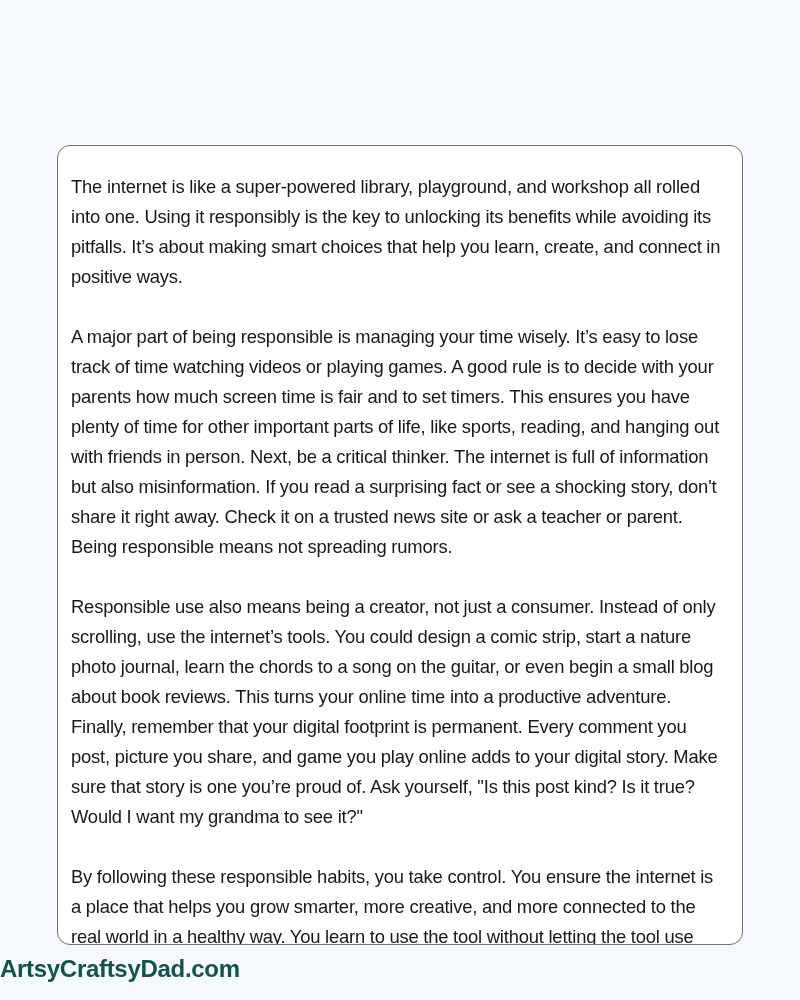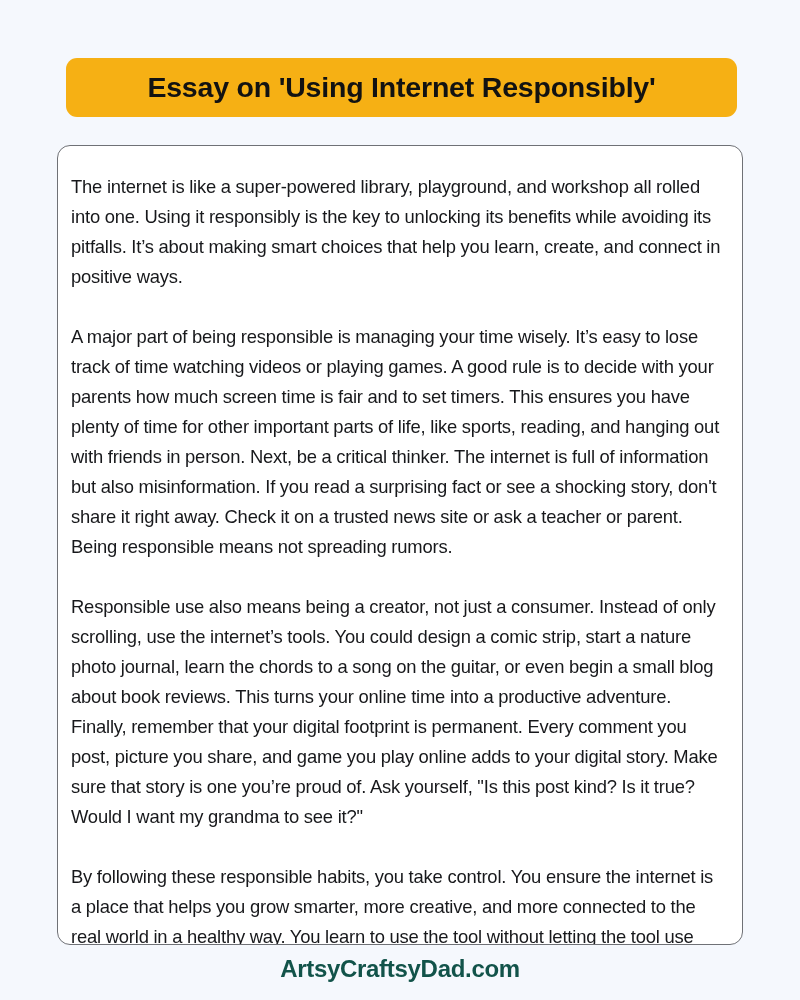--- a/index.html
+++ b/index.html
@@ -78,37 +78,34 @@
   .essay-body p:last-child {
     margin-bottom: 0;
   }
 
   
   .footer-brand {
     position: absolute;
     left: 0;
     top: 957px;
     width: 800px;
-    text-align: center;
+    text-align: left;
     font-family: "Liberation Sans", sans-serif;
     font-size: 24px;
     font-weight: bold;
     color: #12534a;
     letter-spacing: -0.3px;
     line-height: 1;
   }
 </style>
 </head>
 <body>
 
 <div class="page">
 
-  <div class="title-banner">
-    <span class="title-text">Essay on 'Using Internet Responsibly'</span>
-  </div>
 
   <div class="essay-card">
     <div class="essay-body">
       <p>The internet is like a super-powered library, playground, and workshop all rolled into one. Using it responsibly is the key to unlocking its benefits while avoiding its pitfalls. It’s about making smart choices that help you learn, create, and connect in positive ways.</p>
       <p>A major part of being responsible is managing your time wisely. It’s easy to lose track of time watching videos or playing games. A good rule is to decide with your parents how much screen time is fair and to set timers. This ensures you have plenty of time for other important parts of life, like sports, reading, and hanging out with friends in person. Next, be a critical thinker. The internet is full of information but also misinformation. If you read a surprising fact or see a shocking story, don't share it right away. Check it on a trusted news site or ask a teacher or parent. Being responsible means not spreading rumors.</p>
       <p>Responsible use also means being a creator, not just a consumer. Instead of only scrolling, use the internet’s tools. You could design a comic strip, start a nature photo journal, learn the chords to a song on the guitar, or even begin a small blog about book reviews. This turns your online time into a productive adventure. Finally, remember that your digital footprint is permanent. Every comment you post, picture you share, and game you play online adds to your digital story. Make sure that story is one you’re proud of. Ask yourself, "Is this post kind? Is it true? Would I want my grandma to see it?"</p>
       <p>By following these responsible habits, you take control. You ensure the internet is a place that helps you grow smarter, more creative, and more connected to the real world in a healthy way. You learn to use the tool without letting the tool use you.</p>
     </div>
   </div>
 

